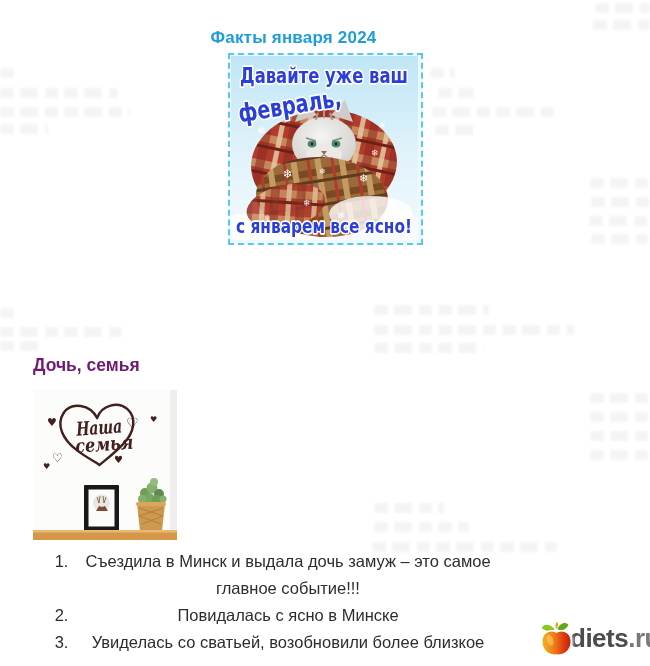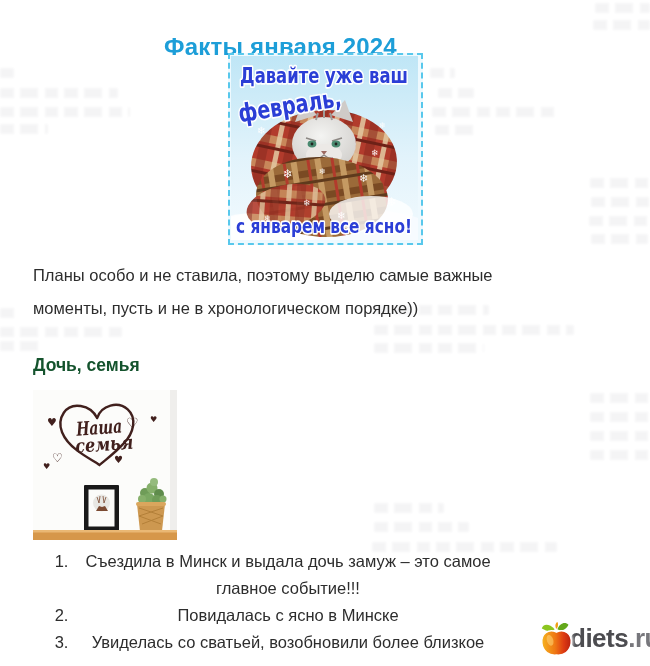--- a/index.html
+++ b/index.html
@@ -9,42 +9,42 @@
     font-family:"Liberation Sans",sans-serif;color:#2d2d2d;
   }
   
   .ghost{
     position:absolute;height:10px;border-radius:2px;opacity:.05;
     filter:blur(.8px);pointer-events:none;
     background:repeating-linear-gradient(90deg,#445 0 14px,transparent 14px 20px,#445 20px 38px,transparent 38px 45px,#445 45px 58px,transparent 58px 64px);
   }
   
   .post-title{
-    position:absolute;top:17px;left:4px;width:553px;text-align:center;
-    font-size:24px;font-weight:600;color:#1d9ed8;letter-spacing:.2px;
+    position:absolute;top:17px;left:17px;width:553px;text-align:center;
+    font-size:17px;font-weight:600;color:#1d9ed8;letter-spacing:.2px;
   }
   
   .cat-fig{
     position:absolute;left:228px;top:53px;width:195px;height:192px;
     box-sizing:border-box;border:2px dashed #58c8ec;background:#eef9fe;padding:1px;
   }
   .cat-fig svg{display:block;}
   .cap{
     font-family:"DejaVu Sans",sans-serif;font-weight:bold;fill:#2b3ed6;
     stroke:#ffffff;stroke-width:3.4px;paint-order:stroke;stroke-linejoin:round;
   }
   .flake{font-family:"DejaVu Sans",sans-serif;fill:#ffffff;opacity:.95;}
   
   .intro{
     position:absolute;left:33px;top:259px;width:527px;
     font-size:16.5px;line-height:33px;margin:0;
   }
   .section-h{
     position:absolute;left:33px;top:355px;margin:0;
-    font-size:17.5px;font-weight:bold;color:#14532d;
+    font-size:17.5px;font-weight:bold;color:#701a75;
   }
   
   .family-fig{position:absolute;left:33px;top:390px;width:144px;height:150px;}
   .decal{
     font-family:"DejaVu Serif",serif;font-style:italic;font-weight:bold;fill:#41201d;
   }
   .mini-heart{font-family:"DejaVu Sans",sans-serif;fill:#41201d;}
   
   .facts-list{
     position:absolute;left:33px;top:548px;width:470px;margin:0;
@@ -165,21 +165,20 @@
         <text class="flake" x="106" y="163" font-size="10">❄</text>
         <text class="flake" x="140" y="100" font-size="9">❄</text>
         <text class="flake" x="88" y="118" font-size="8">❄</text>
       </g>
       <text class="cap" x="93" y="27" font-size="21" text-anchor="middle" textLength="168" lengthAdjust="spacingAndGlyphs">Давайте уже ваш</text>
       <text class="cap" x="60" y="58" font-size="25" text-anchor="middle" textLength="104" lengthAdjust="spacingAndGlyphs" transform="rotate(-9 60 58)">февраль,</text>
       <text class="cap" x="93" y="177" font-size="20" text-anchor="middle" textLength="176" lengthAdjust="spacingAndGlyphs">с январем все ясно!</text>
     </svg>
   </figure>
 
-  <p class="intro">Планы особо и не ставила, поэтому выделю самые важные моменты, пусть и не в хронологическом порядке))</p>
 
   <h2 class="section-h">Дочь, семья</h2>
 
   <figure class="family-fig" style="margin:0;">
     <svg viewBox="0 0 144 150" width="144" height="150">
       <rect width="144" height="150" fill="#fcfcfa"></rect>
       <rect x="137" width="7" height="150" fill="#efeeec"></rect>
       <g transform="rotate(-3 65 45)">
         <path d="M65 28 C59 14, 40 10, 32 21 C23 33, 30 48, 43 59 C51 66, 60 71, 65 75 C70 71, 81 64, 90 55 C101 45, 105 30, 96 21 C87 12, 70 15, 65 28" fill="none" stroke="#41201d" stroke-width="2.4" stroke-linecap="round"></path>
       </g>

